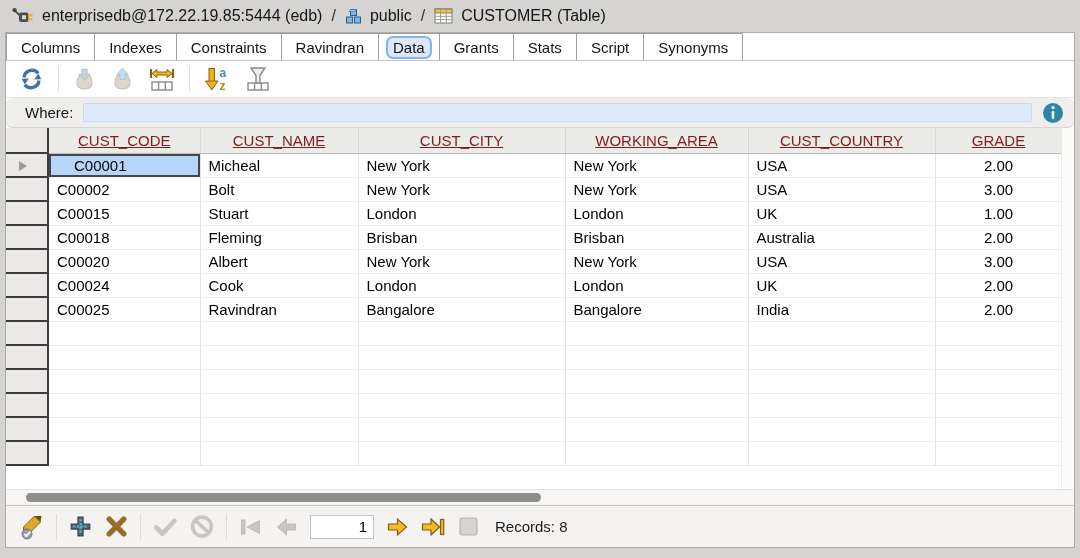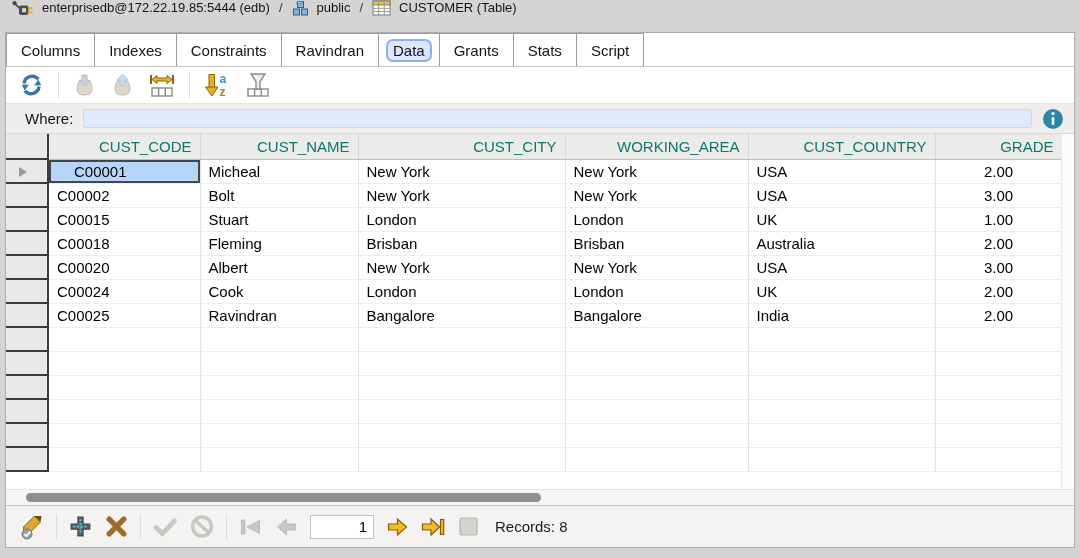--- a/index.html
+++ b/index.html
@@ -7,50 +7,50 @@
   body {
     width:1080px; height:558px;
     background:#d5d4d3;
     font-family:"Liberation Sans", sans-serif;
     color:#141414;
     overflow:hidden;
   }
   .window { width:1080px; height:558px; padding:0 5px 10px 5px; display:flex; flex-direction:column; }
 
   
-  .titlebar { height:32px; display:flex; align-items:flex-start; gap:8px; padding-left:7px; font-size:13px; }
+  .titlebar { height:32px; display:flex; align-items:center; gap:8px; padding-left:7px; font-size:16px; }
   .titlebar .sep { color:#333; padding:0 1px; }
   .titlebar svg { display:block; }
 
   
   .content { flex:1; background:#fff; border:1px solid #adadac; display:flex; flex-direction:column; overflow:hidden; }
 
   
-  .tabbar { height:34px; display:flex; align-items:stretch; background:#fff; border-bottom:1px solid #c4c4c3; }
+  .tabbar { height:28px; display:flex; align-items:stretch; background:#fff; border-bottom:1px solid #c4c4c3; }
   .tab { border:1px solid #9e9e9d; border-bottom:none; margin-left:-1px; padding:0 9px; display:flex; align-items:center; font-size:15px; background:#fff; cursor:default; }
   .tab:first-child { margin-left:0; }
   .tab .tab-label { padding:1px 5px; border-radius:5px; }
   .tab.selected .tab-label { background:#dbe7fb; box-shadow:0 0 0 2px #8ab1ef; }
 
   
   .toolbar { height:37px; display:flex; align-items:center; gap:13px; padding-left:12px; background:#fff; border-bottom:1px solid #e4e4e3; }
   .toolbar .tsep { width:1px; height:26px; background:#e0e0df; }
   .icon-btn { display:flex; align-items:center; justify-content:center; }
 
   
-  .whererow { height:30px; display:flex; align-items:center; gap:10px; background:#efeeed; border-bottom:1px solid #d8d7d6; padding:0 10px 0 19px; font-size:15px; }
+  .whererow { height:30px; display:flex; align-items:center; gap:10px; background:#efeeed; border-bottom:1px solid #d8d7d6; padding:0 10px 0 19px; font-size:15px;border-radius:6px; }
   .where-input { flex:1; height:19px; background:#dceafb; border:1px solid #cbd8ec; border-radius:2px; font-size:13px; padding:0 4px; outline:none; }
   .info-btn { width:22px; height:22px; border:none; background:transparent; padding:0; display:flex; align-items:center; justify-content:center; }
 
   
   .gridwrap { position:relative; flex:1; background:#fff; overflow:hidden; }
   table.grid { border-collapse:collapse; table-layout:fixed; width:1056px; }
   .grid th, .grid td { height:24px; padding:0 8px; font-size:15px; white-space:nowrap; overflow:hidden; }
-  .grid th { height:25px; background:#ebebea; text-align:right; font-weight:normal; color:#0f766e;
-             border-bottom:1px solid #bcbcbb; border-right:1px solid #d6d6d5; }
+  .grid th { height:25px; background:#ebebea; text-align:center; font-weight:normal; color:#7f1d1d;
+             border-bottom:1px solid #bcbcbb; border-right:1px solid #d6d6d5;text-decoration:underline; }
   .grid th.gutter-h { border-right:2px solid #3c3c3c; border-bottom:2px solid #3c3c3c; background:#eae9e8; }
   .grid td { border-right:1px solid #e4e4e3; border-bottom:1px solid #ededec; color:#000; }
   .grid td.gutter { background:#eae9e8; border-right:2px solid #3c3c3c; border-bottom:2px solid #3c3c3c; position:relative; }
   .grid td.num { text-align:center; }
   .grid td.sel { background:#b7d6f7; box-shadow: inset 0 0 0 2px #41474f; padding-left: 25px; }
   .row-marker { position:absolute; left:13px; top:7px; width:0; height:0;
                 border-left:8px solid #9b9b9a; border-top:5px solid transparent; border-bottom:5px solid transparent; }
 
   .vscroll { position:absolute; top:0; right:0; bottom:16px; width:13px; background:#fcfcfb; border-left:1px solid #e8e8e7; }
   .hscroll { position:absolute; left:0; right:0; bottom:0; height:16px; background:#f7f6f5; border-top:1px solid #e2e2e1; }
@@ -123,20 +123,23 @@
         </div>
         <div class="tab">
           <span class="tab-label">Grants</span>
         </div>
         <div class="tab">
           <span class="tab-label">Stats</span>
         </div>
         <div class="tab">
           <span class="tab-label">Script</span>
         </div>
+        <div class="tab">
+          <span class="tab-label">Synonyms</span>
+        </div>
       </div>
 
     <div class="toolbar">
       <span class="icon-btn">
         <svg width="27" height="26" viewBox="0 0 26 26">
           <path d="M20.5 14.5 a8 8 0 0 1 -14.2 4.2" stroke="#3f74a8" stroke-width="3.4" fill="none"></path>
           <path d="M5.5 11.5 a8 8 0 0 1 14.2-4.2" stroke="#3f74a8" stroke-width="3.4" fill="none"></path>
           <polygon points="3.2,12.8 10.4,12.4 6.2,18.6" fill="#3f74a8"></polygon>
           <polygon points="22.8,13.2 15.6,13.6 19.8,7.4" fill="#3f74a8"></polygon>
         </svg>

